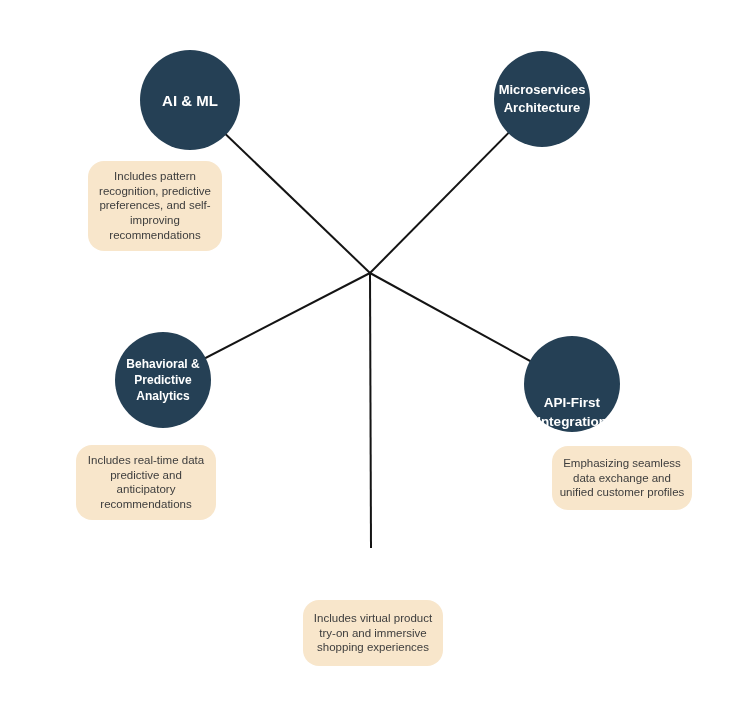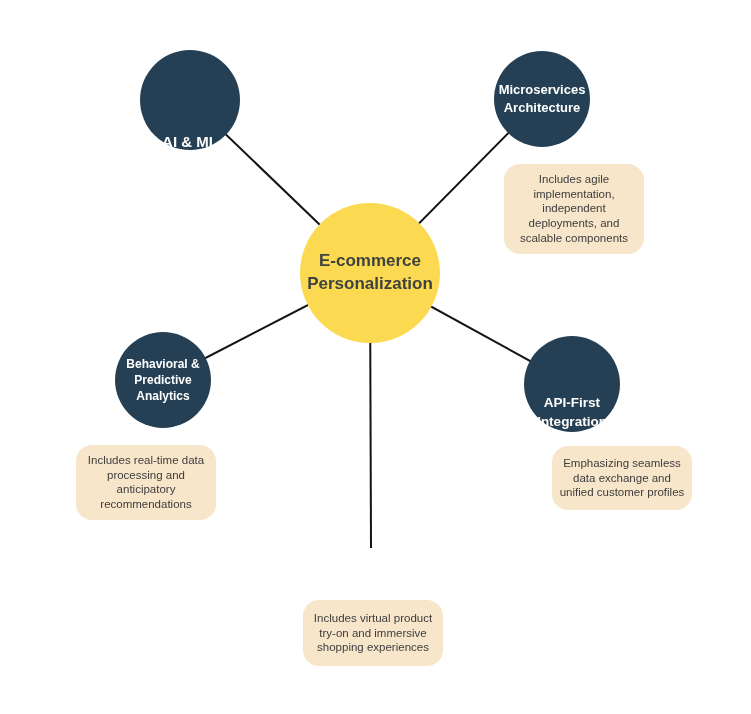--- a/index.html
+++ b/index.html
@@ -43,21 +43,21 @@
     color: var(--center-text, #3E4240);
     font-size: 17px;
     font-weight: bold;
     line-height: 1.35;
   }
   .node.spoke {
     background: var(--node-fill, #254055);
     color: var(--node-text, #ffffff);
     font-weight: bold;
   }
-  .node.ai-ml        { left: 140px; top:  50px; width: 100px; height: 100px; font-size: 15px; align-items: flex-end; }
+  .node.ai-ml        { left: 140px; top:  50px; width: 100px; height: 100px; font-size: 15px; }
   .node.microservices{ left: 494px; top:  51px; width:  96px; height:  96px; font-size: 13px; line-height: 1.35; }
   .node.behavioral   { left: 115px; top: 332px; width:  96px; height:  96px; font-size: 12px;   line-height: 1.35; }
   .node.api-first    { left: 524px; top: 336px; width:  96px; height:  96px; font-size: 13.5px; line-height: 1.4; align-items: flex-end; }
   .node.ar-vr        { left: 321px; top: 498px; width: 100px; height: 100px; font-size: 15px; }
   .desc {
     position: absolute;
     background: var(--box-fill, #F8E6CB);
     color: var(--box-text, #3D3D3D);
     border-radius: 16px;
     font-size: 11.5px;
@@ -82,40 +82,37 @@
 <div class="canvas">
 
   <svg class="connectors" viewBox="0 0 751 714">
     <line x1="370" y1="273" x2="190" y2="100"></line>
     <line x1="370" y1="273" x2="542" y2="99"></line>
     <line x1="370" y1="273" x2="163" y2="380"></line>
     <line x1="370" y1="273" x2="572" y2="384"></line>
     <line x1="370" y1="273" x2="371" y2="548"></line>
   </svg>
 
-  <div class="node center">
-    <span>E-commerce Personalization</span>
-  </div>
 
   <div class="node spoke ai-ml">
     <span>AI &amp; ML</span>
   </div>
+  <div class="desc ai-ml">
+    <span>Includes pattern recognition, predictive preferences, and self-improving recommendations</span>
+  </div>
 
   <div class="node spoke microservices">
     <span>Microservices Architecture</span>
-  </div>
-  <div class="desc microservices">
-    <span>Includes agile implementation, independent deployments, and scalable components</span>
   </div>
 
   <div class="node spoke behavioral">
     <span>Behavioral &amp; Predictive Analytics</span>
   </div>
   <div class="desc behavioral">
-    <span>Includes real-time data processing and anticipatory recommendations</span>
+    <span>Includes real-time data predictive and anticipatory recommendations</span>
   </div>
 
   <div class="node spoke api-first">
     <span>API-First Integration</span>
   </div>
   <div class="desc api-first">
     <span>Emphasizing seamless data exchange and unified customer profiles</span>
   </div>
 
   <div class="desc ar-vr">

